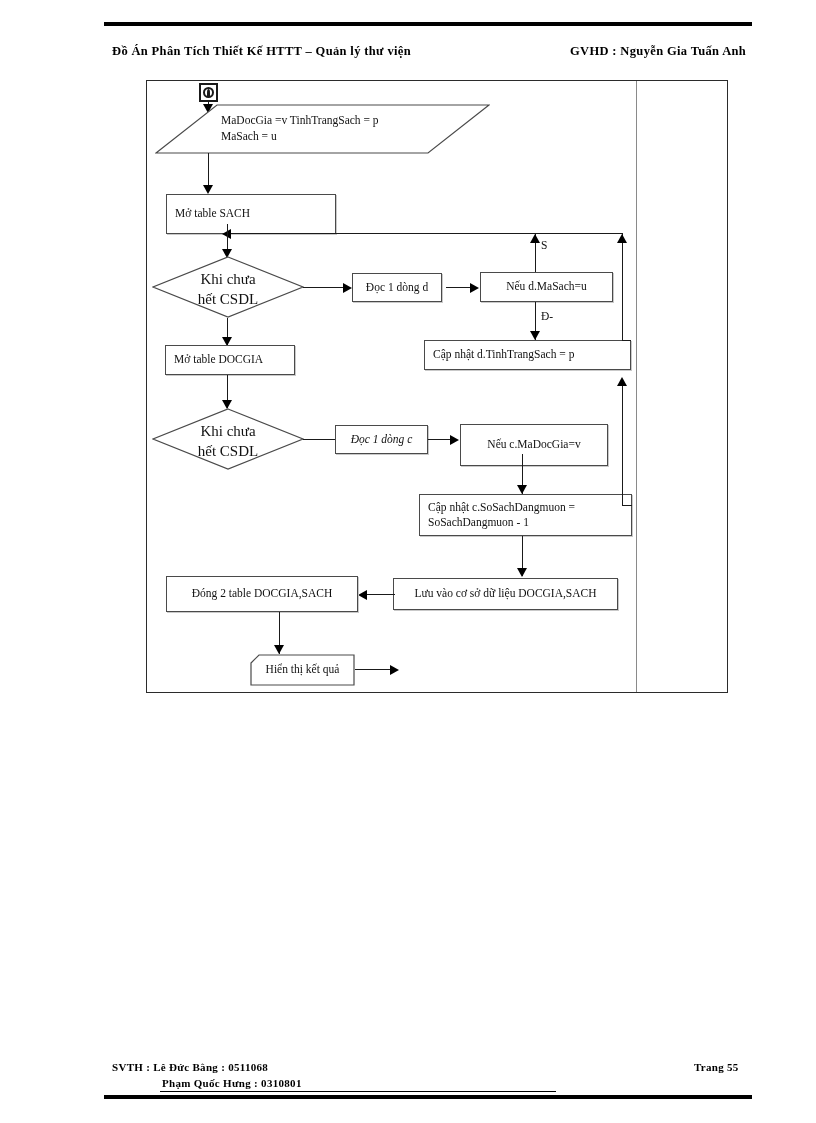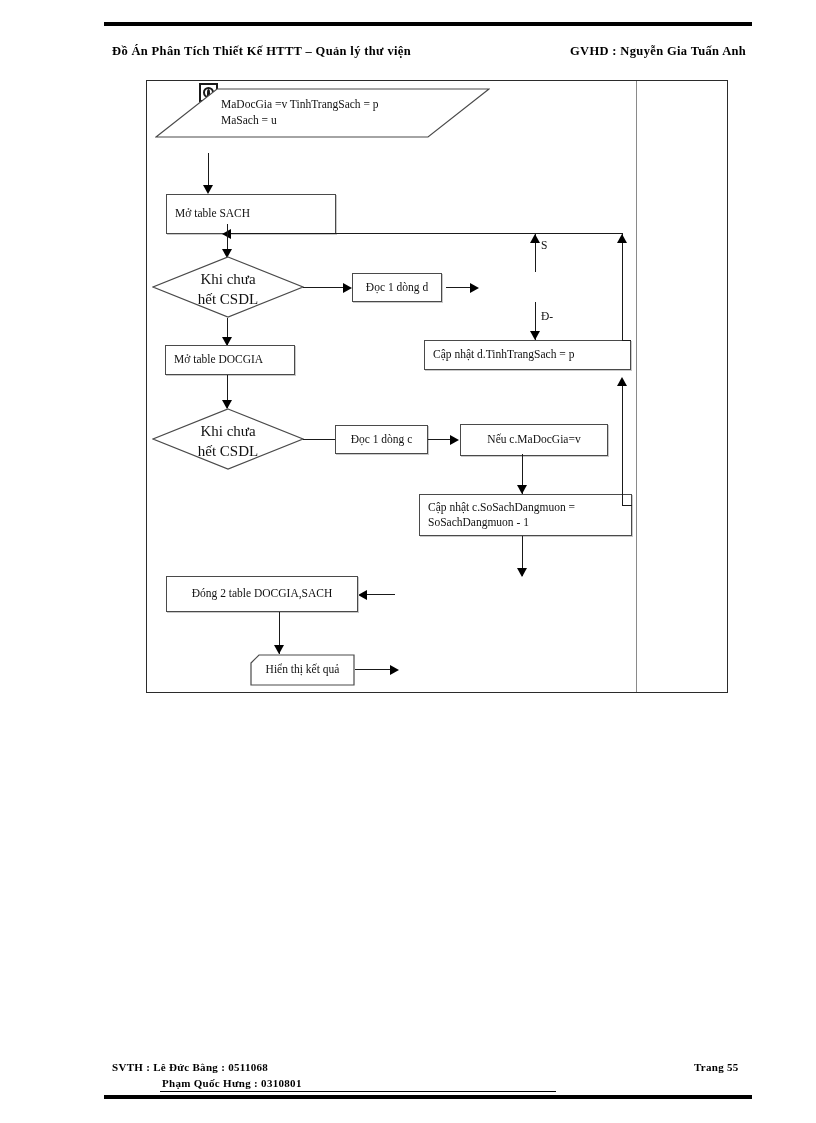--- a/index.html
+++ b/index.html
@@ -152,21 +152,21 @@
     position: absolute;
     left: 6px; top: 4px;
     width: 3px; height: 7px;
     background: #1a1a1a;
     border-radius: 50% 50% 0 0;
   }
 
   
   .parallelogram {
     position: absolute;
-    left: 155px; top: 88px;
+    left: 155px; top: 104px;
     width: 335px; height: 50px;
   }
   .parallelogram svg { display: block; }
   .parallelogram .ptext {
     position: absolute;
     left: 66px; top: 8px;
     font-size: 11.5px;
     line-height: 1.42;
     color: #111111;
     white-space: pre-line;
@@ -258,20 +258,23 @@
   <div class="hline" style="left:303px; top:287px; width:42px;"></div>
   <div class="arrow arrow-right" style="left:343px; top:283px;"></div>
 
   <div class="node box center" style="left:352px; top:273px; width:90px; height:29px;">
     <span>Đọc 1 dòng  d</span>
   </div>
 
   <div class="hline" style="left:446px; top:287px; width:26px;"></div>
   <div class="arrow arrow-right" style="left:470px; top:283px;"></div>
 
+  <div class="node box center" style="left:480px; top:272px; width:133px; height:30px;">
+    <span>Nếu d.MaSach=u</span>
+  </div>
 
   <div class="vline" style="left:535px; top:234px; height:38px;"></div>
   <div class="arrow arrow-up" style="left:530px; top:234px;"></div>
   <div class="edge-label" style="left:541px; top:239px;">S</div>
 
   <div class="vline" style="left:535px; top:302px; height:38px;"></div>
   <div class="arrow arrow-down" style="left:530px; top:331px;"></div>
   <div class="edge-label" style="left:541px; top:310px;">Đ-</div>
 
   <div class="node box" style="left:424px; top:340px; width:207px; height:30px;">
@@ -296,46 +299,49 @@
     <svg width="152" height="62" viewBox="0 0 152 62">
       <polygon points="76,1 151,31 76,61 1,31" fill="#ffffff" stroke="#4a4a4a" stroke-width="1.2"></polygon>
     </svg>
     <div class="dtext">Khi chưa
 hết CSDL</div>
   </div>
 
   <div class="hline" style="left:303px; top:439px; width:36px;"></div>
   <div class="arrow arrow-right" style="left:336px; top:435px;"></div>
 
-  <div class="node box center" style="left:335px; top:425px; width:93px; height:29px;">
+  <div class="node box center" style="left:335px; top:425px; width:93px; height:29px;font-style:italic;">
     <span>Đọc 1 dòng  c</span>
   </div>
 
   <div class="hline" style="left:428px; top:439px; width:24px;"></div>
   <div class="arrow arrow-right" style="left:450px; top:435px;"></div>
 
-  <div class="node box center" style="left:460px; top:424px; width:148px; height:32px;">
+  <div class="node box center" style="left:460px; top:424px; width:148px; height:42px;">
     <span>Nếu c.MaDocGia=v</span>
   </div>
 
   <div class="vline" style="left:522px; top:454px; height:40px;"></div>
   <div class="arrow arrow-down" style="left:517px; top:485px;"></div>
 
   <div class="node box" style="left:419px; top:494px; width:213px; height:42px;">
     <span>Cập nhật c.SoSachDangmuon =
 SoSachDangmuon - 1</span>
   </div>
 
   <div class="vline" style="left:622px; top:386px; height:119px;"></div>
   <div class="hline" style="left:622px; top:505px; width:10px;"></div>
   <div class="arrow arrow-up" style="left:617px; top:377px;"></div>
 
   <div class="vline" style="left:522px; top:536px; height:40px;"></div>
   <div class="arrow arrow-down" style="left:517px; top:568px;"></div>
 
+  <div class="node box center" style="left:393px; top:578px; width:225px; height:32px;">
+    <span>Lưu vào cơ sở dữ liệu DOCGIA,SACH</span>
+  </div>
 
   <div class="hline" style="left:362px; top:594px; width:33px;"></div>
   <div class="arrow arrow-left" style="left:358px; top:590px;"></div>
 
   <div class="node box center" style="left:166px; top:576px; width:192px; height:36px;">
     <span>Đóng 2 table DOCGIA,SACH</span>
   </div>
 
   <div class="vline" style="left:279px; top:612px; height:42px;"></div>
   <div class="arrow arrow-down" style="left:274px; top:645px;"></div>

